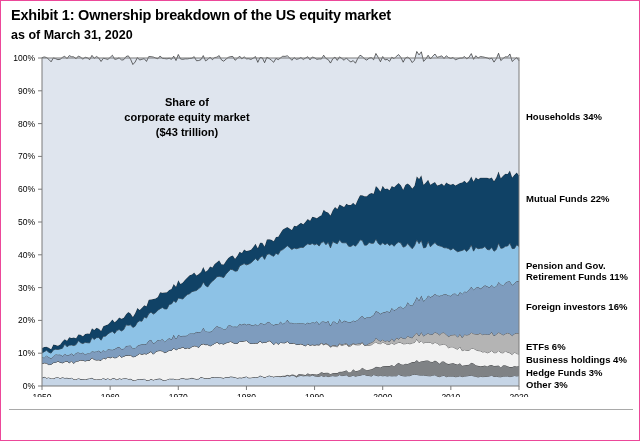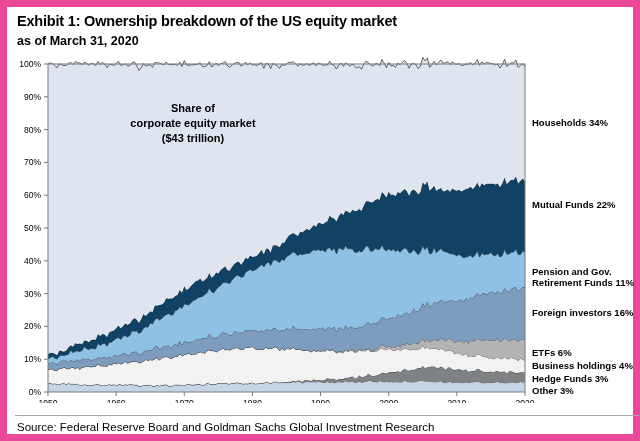--- a/index.html
+++ b/index.html
@@ -7,21 +7,21 @@
     width:640px;height:441px;
     background:#ffffff;
     font-family:"Liberation Sans", sans-serif;
     color:#000000;
     overflow:hidden;
     position:relative;
   }
   #exhibit{
     position:absolute;inset:0;
     box-sizing:border-box;
-    border:7px solid #ec4899;
+    border:1px solid #ec4899;
   }
   #title{
     position:absolute;left:10px;top:6px;
     font-size:14.5px;font-weight:bold;letter-spacing:-0.2px;
     white-space:nowrap;
   }
   #subtitle{
     position:absolute;left:10px;top:27px;
     font-size:12.5px;font-weight:bold;
     white-space:nowrap;
@@ -132,15 +132,14 @@
           <text x="525" y="263" class="serieslabel">Foreign investors 16%</text>
           <text x="525" y="303" class="serieslabel">ETFs 6%</text>
           <text x="525" y="316" class="serieslabel">Business holdings 4%</text>
           <text x="525" y="329" class="serieslabel">Hedge Funds 3%</text>
           <text x="525" y="341" class="serieslabel">Other 3%</text>
         </g>
     </svg>
   </div>
 
   <div id="footer-rule"></div>
-  <div id="source">Source: Federal Reserve Board and Goldman Sachs Global Investment Research</div>
 
 </div>
 
 </body></html>

